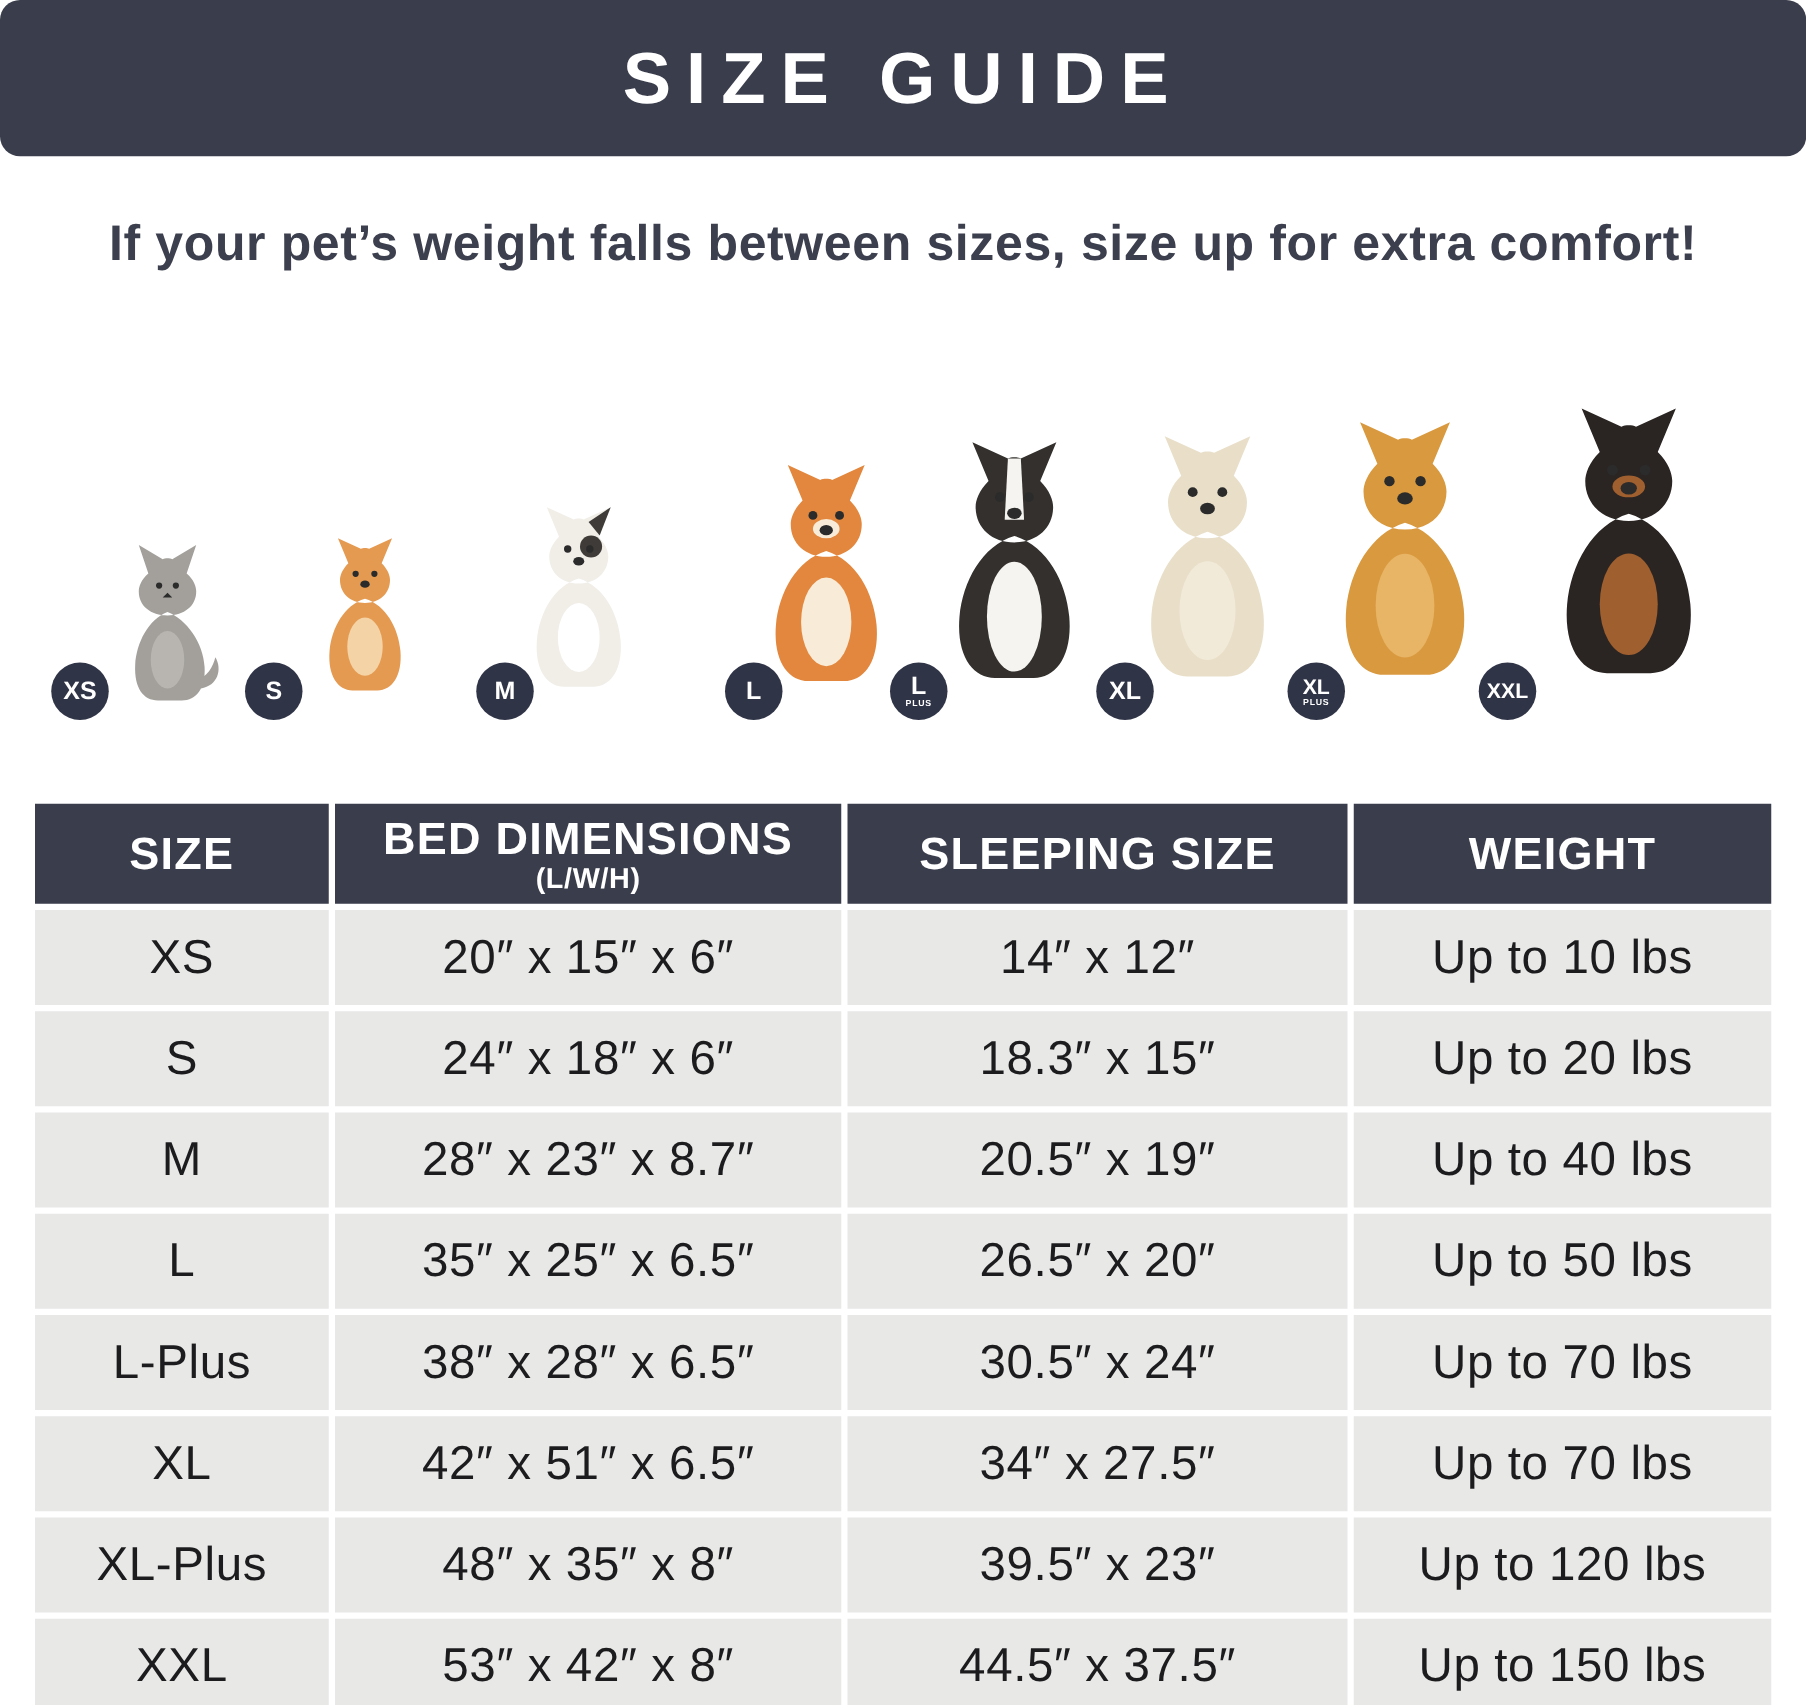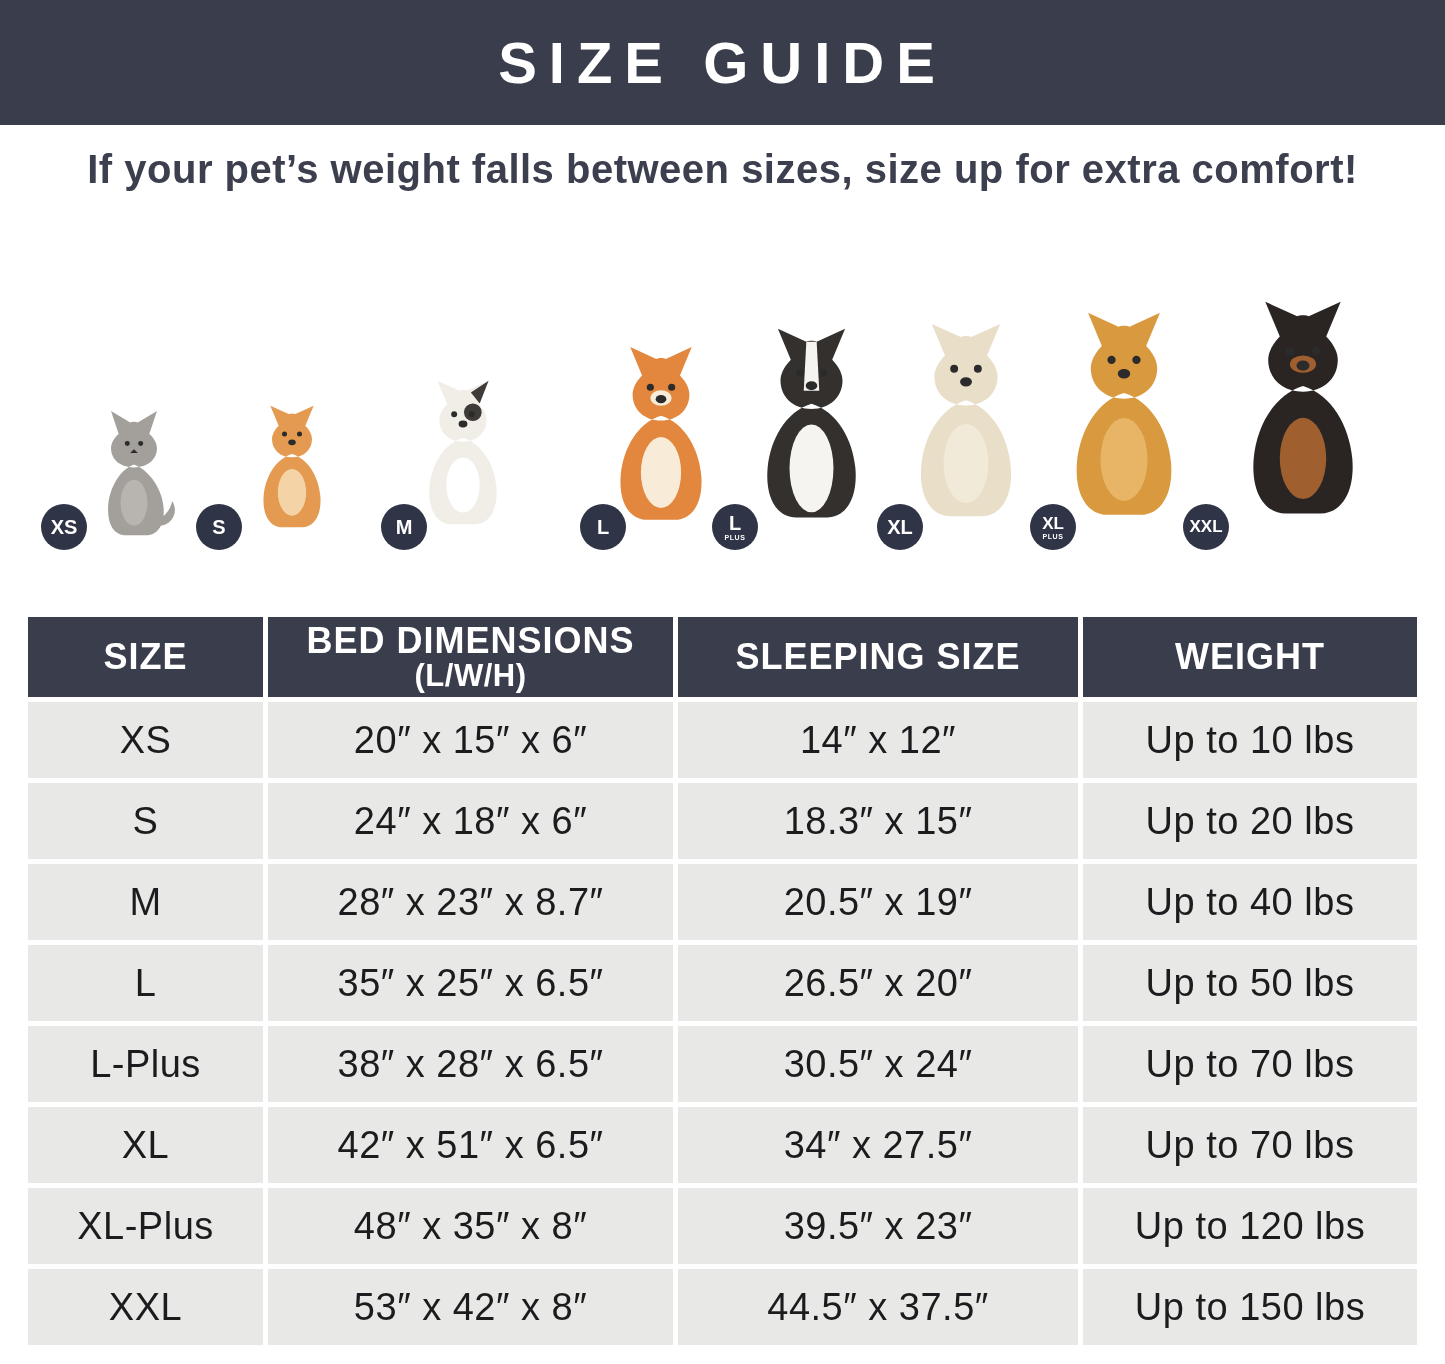--- a/index.html
+++ b/index.html
@@ -2,28 +2,28 @@
 <html><head>
 <meta charset="utf-8">
 <style>
   html,body{margin:0;padding:0;background:#ffffff;}
   .page{
     position:relative;width:1445px;height:1364px;background:#ffffff;
     font-family:"Liberation Sans", sans-serif;overflow:hidden;
   }
   
   .titlebar{
-    height:125px;background:#3a3d4b;display:flex;align-items:center;justify-content:center;
+    height:125px;background:#3a3d4b;display:flex;align-items:center;justify-content:center;border-radius:16px;
   }
   .title{
     color:#ffffff;font-size:58px;font-weight:bold;letter-spacing:12px;
   }
   
   .subtitle{
-    margin-top:20px;text-align:center;color:#3c3f4e;font-size:40px;font-weight:600;
+    margin-top:46px;text-align:center;color:#3c3f4e;font-size:40px;font-weight:600;
     letter-spacing:0.5px;line-height:1.2;
   }
   
   .pets{position:relative;height:292px;margin-top:72px;}
   .pet{position:absolute;bottom:10px;}
   .badge{
     position:absolute;top:239px;width:46px;height:46px;border-radius:50%;
     background:#303447;color:#ffffff;display:flex;flex-direction:column;
     align-items:center;justify-content:center;font-weight:bold;z-index:3;
   }
@@ -35,21 +35,21 @@
     display:grid;margin:60px 28px 0 28px;
     grid-template-columns:235px 405px 400px 1fr;
     grid-template-rows:80px repeat(8,76px);
     gap:5px;background:#ffffff;
   }
   .hcell{
     background:#3a3d4b;color:#ffffff;display:flex;flex-direction:column;
     align-items:center;justify-content:center;font-weight:bold;font-size:36px;
     letter-spacing:1px;line-height:1.05;
   }
-  .hcell .sub{font-size:31px;letter-spacing:.5px;}
+  .hcell .sub{font-size:23px;letter-spacing:.5px;}
   .cell{
     background:#e8e8e7;color:#1c1c1e;display:flex;align-items:center;justify-content:center;
     font-size:38px;letter-spacing:.5px;
   }
 </style>
 </head>
 <body>
 
 <svg width="0" height="0" style="position:absolute">
   <defs>

